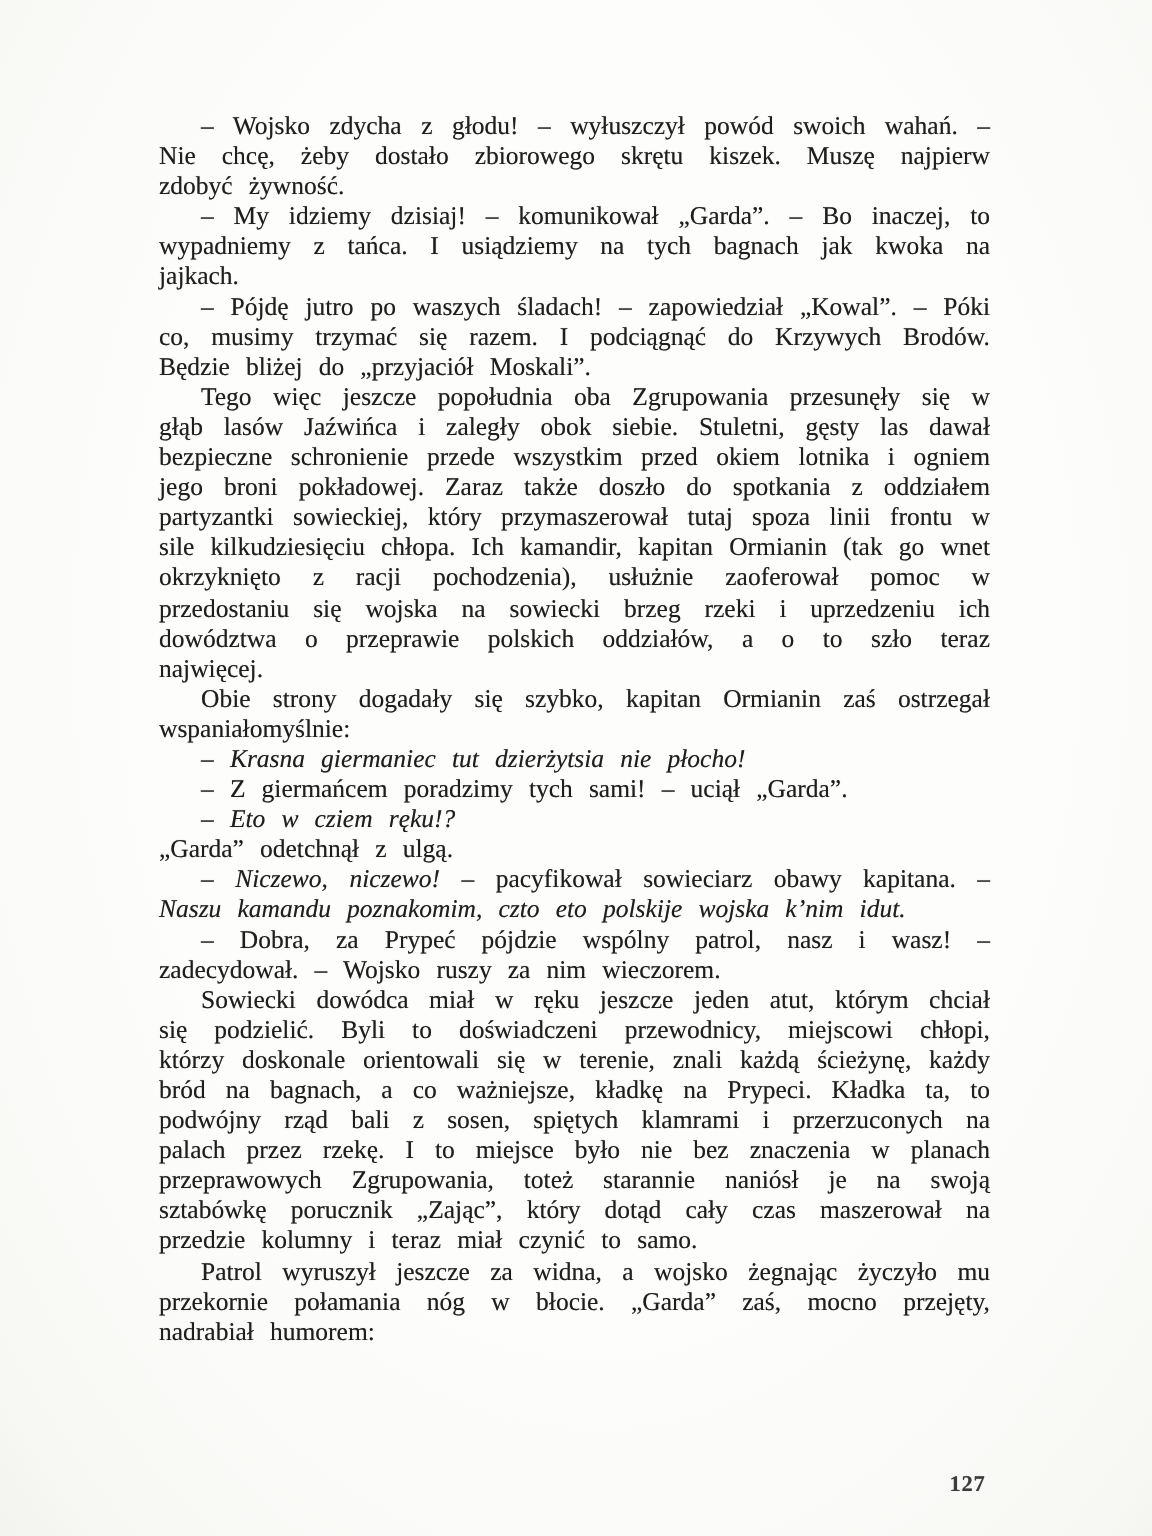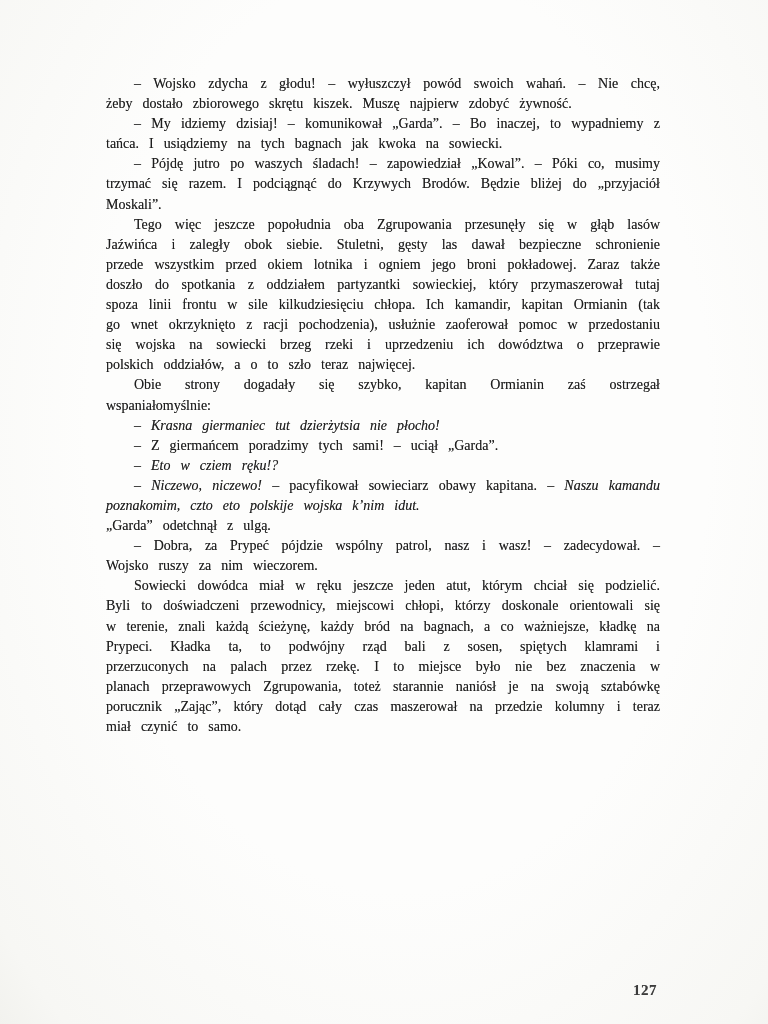--- a/index.html
+++ b/index.html
@@ -22,21 +22,21 @@
     width: 768px;
     height: 1024px;
     overflow: hidden;
     background: radial-gradient(ellipse at 52% 42%, #fdfdfc 55%, #f7f7f4 92%, #f2f2ee 100%);
   }
   .text-block {
     position: absolute;
     left: 106px;
     top: 74px;
     width: 554px;
-    font-size: 14px;
+    font-size: 17px;
     line-height: 20.1px;
     color: var(--ink);
     text-align: justify;
     word-spacing: 6.5px;
     text-shadow: 0 0 0.45px rgba(30,30,30,0.55);
   }
   .para {
     margin: 0;
     padding: 0;
     text-indent: 28px;
@@ -57,26 +57,27 @@
     color: var(--pagenum);
     text-shadow: 0 0 0.45px rgba(60,60,60,0.5);
   }
 </style>
 </head>
 <body>
 
 <div class="scan-page">
   <div class="text-block">
       <p class="para"><span>– Wojsko zdycha z głodu! – wyłuszczył powód swoich wahań. – Nie chcę, żeby dostało zbiorowego skrętu kiszek. Muszę najpierw zdobyć żywność.</span></p>
-      <p class="para"><span>– My idziemy dzisiaj! – komunikował „Garda”. – Bo inaczej, to wypadniemy z tańca. I usiądziemy na tych bagnach jak kwoka na sowiecki.</span></p>
+      <p class="para"><span>– My idziemy dzisiaj! – komunikował „Garda”. – Bo inaczej, to wypadniemy z tańca. I usiądziemy na tych bagnach jak kwoka na jajkach.</span></p>
       <p class="para"><span>– Pójdę jutro po waszych śladach! – zapowiedział „Kowal”. – Póki co, musimy trzymać się razem. I podciągnąć do Krzywych Brodów. Będzie bliżej do „przyjaciół Moskali”.</span></p>
       <p class="para"><span>Tego więc jeszcze popołudnia oba Zgrupowania przesunęły się w głąb lasów Jaźwińca i zaległy obok siebie. Stuletni, gęsty las dawał bezpieczne schronienie przede wszystkim przed okiem lotnika i ogniem jego broni pokładowej. Zaraz także doszło do spotkania z oddziałem partyzantki sowieckiej, który przymaszerował tutaj spoza linii frontu w sile kilkudziesięciu chłopa. Ich kamandir, kapitan Ormianin (tak go wnet okrzyknięto z racji pochodzenia), usłużnie zaoferował pomoc w przedostaniu się wojska na sowiecki brzeg rzeki i uprzedzeniu ich dowództwa o przeprawie polskich oddziałów, a o to szło teraz najwięcej.</span></p>
       <p class="para"><span>Obie strony dogadały się szybko, kapitan Ormianin zaś ostrzegał wspaniałomyślnie:</span></p>
       <p class="para"><span>– </span><span class="italic">Krasna giermaniec tut dzierżytsia nie płocho!</span></p>
       <p class="para"><span>– Z giermańcem poradzimy tych sami! – uciął „Garda”.</span></p>
       <p class="para"><span>– </span><span class="italic">Eto w cziem ręku!?</span></p>
+      <p class="para no-indent"><span>„Garda” odetchnął z ulgą.</span></p>
       <p class="para"><span>– </span><span class="italic">Niczewo, niczewo!</span><span> – pacyfikował sowieciarz obawy kapitana. – </span><span class="italic">Naszu kamandu poznakomim, czto eto polskije wojska k’nim idut.</span></p>
-      <p class="para no-indent"><span>„Garda” odetchnął z ulgą.</span></p>
       <p class="para"><span>– Dobra, za Prypeć pójdzie wspólny patrol, nasz i wasz! – zadecydował. – Wojsko ruszy za nim wieczorem.</span></p>
       <p class="para"><span>Sowiecki dowódca miał w ręku jeszcze jeden atut, którym chciał się podzielić. Byli to doświadczeni przewodnicy, miejscowi chłopi, którzy doskonale orientowali się w terenie, znali każdą ścieżynę, każdy bród na bagnach, a co ważniejsze, kładkę na Prypeci. Kładka ta, to podwójny rząd bali z sosen, spiętych klamrami i przerzuconych na palach przez rzekę. I to miejsce było nie bez znaczenia w planach przeprawowych Zgrupowania, toteż starannie naniósł je na swoją sztabówkę porucznik „Zając”, który dotąd cały czas maszerował na przedzie kolumny i teraz miał czynić to samo.</span></p>
+      <p class="para"><span>Patrol wyruszył jeszcze za widna, a wojsko żegnając życzyło mu przekornie połamania nóg w błocie. „Garda” zaś, mocno przejęty, nadrabiał humorem:</span></p>
     </div>
   <div class="page-number">127</div>
 </div>
 
 </body></html>

